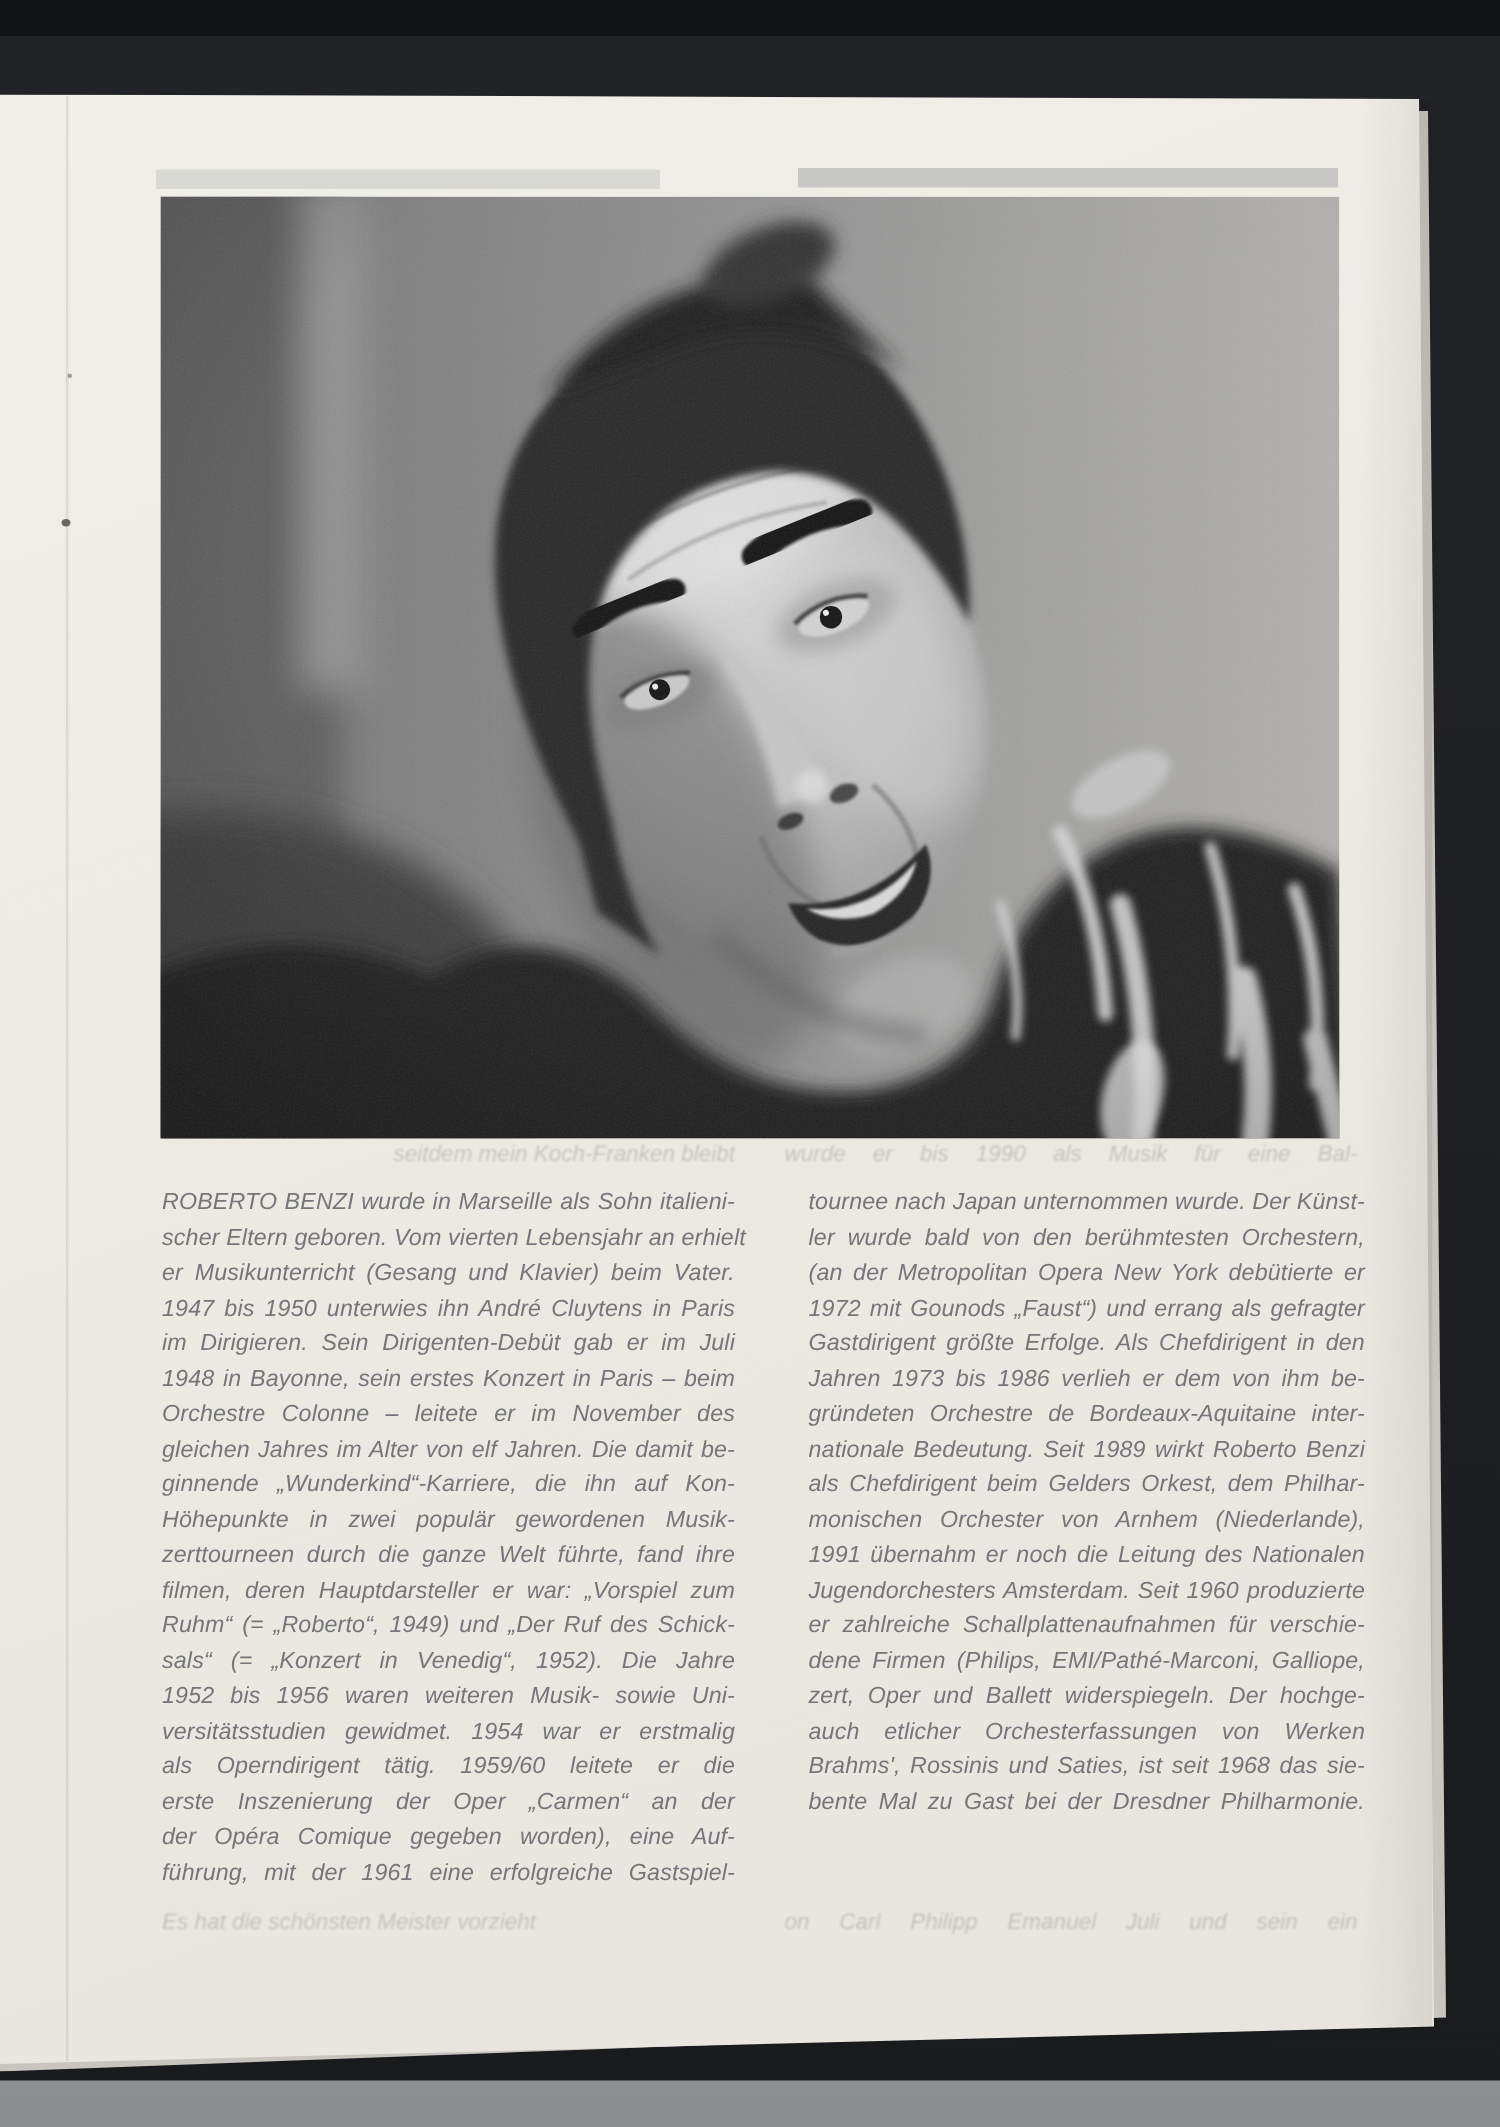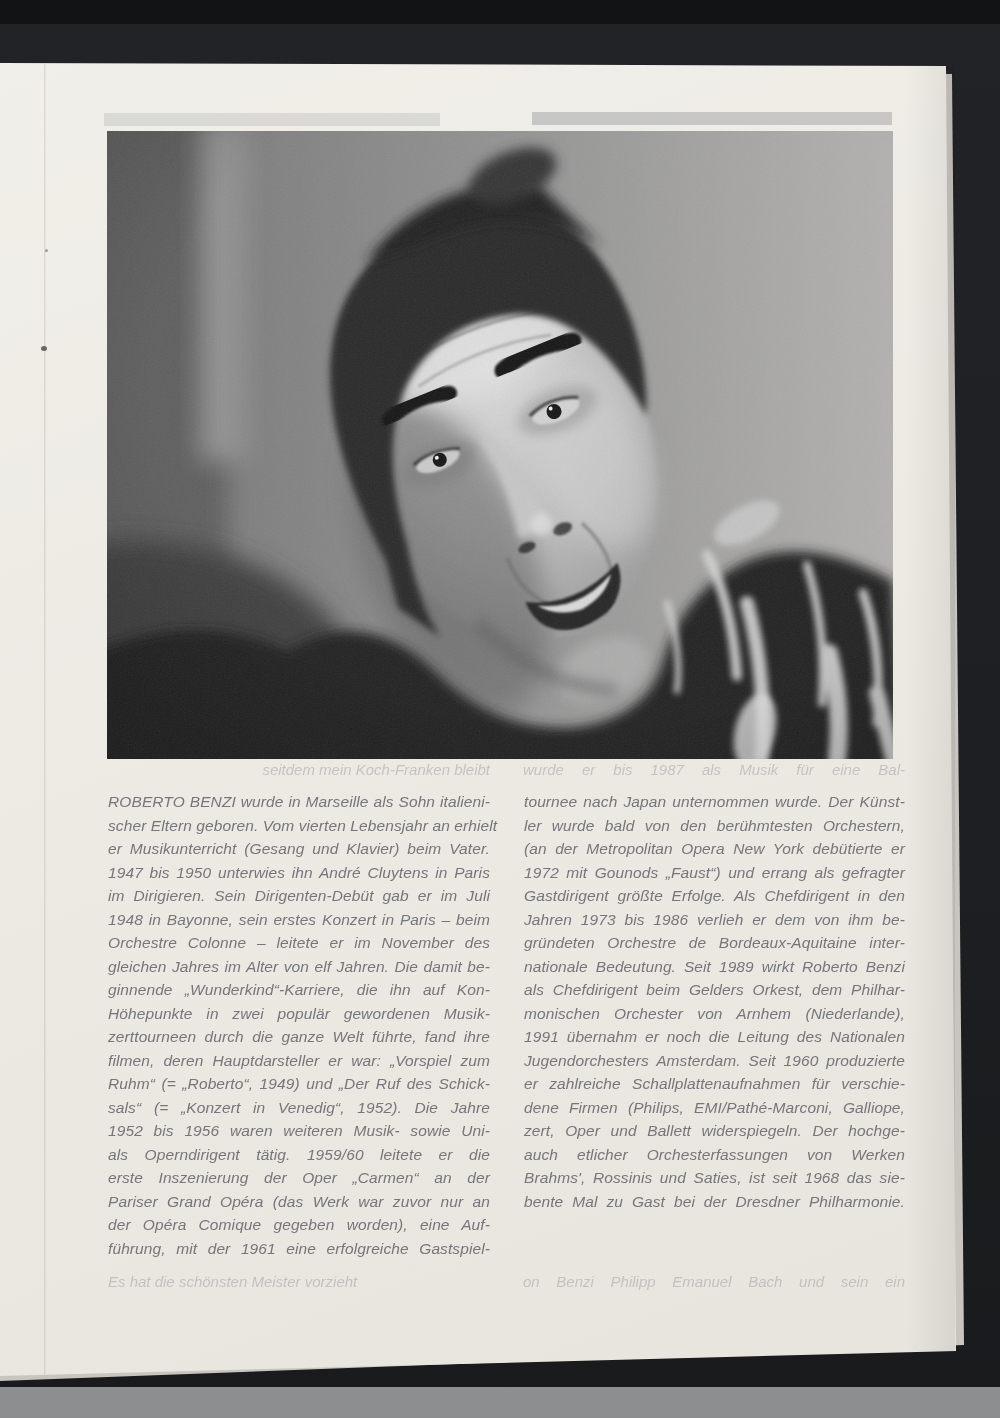--- a/index.html
+++ b/index.html
@@ -31,21 +31,21 @@
   .ghost-row{position:absolute;left:108px;width:797px;height:18px;
       font:italic 15px/18px "Liberation Sans",sans-serif;color:#84868c;
       opacity:.38;filter:blur(.6px);display:flex;justify-content:space-between;}
   .ghost-row.above{top:737px;}
   .ghost-row.below{top:1249px;font-style:italic;}
   .ghost-row .g-left{width:382px;text-align:right;overflow:hidden;white-space:nowrap;}
   .ghost-row.below .g-left{text-align:left;}
   .ghost-row .g-right{width:382px;text-align:justify;text-align-last:justify;
       overflow:hidden;white-space:nowrap;}
   
-  .columns{position:absolute;left:108px;top:766px;width:797px;display:flex;gap:34px;}
+  .columns{position:absolute;left:108px;top:766px;width:797px;display:flex;gap:49px;}
   .text-col{width:382px;font:italic 15.5px/23.5px "Liberation Sans",sans-serif;
       color:#75767a;letter-spacing:.1px;}
   .text-line{text-align:justify;text-align-last:justify;height:23.5px;white-space:nowrap;}
   
   .footer-bar{position:absolute;left:0;top:1363px;width:1000px;height:55px;
       background:linear-gradient(180deg,#8e8f91 0%,#8a8b8d 100%);}
 </style>
 </head>
 <body>
 
@@ -160,43 +160,43 @@
       <ellipse cx="640" cy="392" rx="36" ry="17" fill="#c9c9c9" opacity="0.85" transform="rotate(-28 640 392)" filter="url(#b3)"></ellipse>
       <ellipse cx="648" cy="600" rx="20" ry="38" fill="#dcdcdc" opacity="0.8" transform="rotate(14 648 600)" filter="url(#b3)"></ellipse>
 
       <rect x="0" y="0" width="786" height="628" fill="url(#gVig)"></rect>
       <rect x="0" y="0" width="786" height="628" filter="url(#grain)" opacity="0.10"></rect>
     </svg>
   </div>
 
   <div class="ghost-row above">
     <span class="g-left">seitdem mein Koch-Franken bleibt</span>
-    <span class="g-right">wurde er bis 1987 als Musik für eine Bal-</span>
+    <span class="g-right">wurde er bis 1990 als Musik für eine Bal-</span>
   </div>
 
   <div class="columns">
     <div class="text-col">
         <div class="text-line">ROBERTO BENZI wurde in Marseille als Sohn italieni-</div>
         <div class="text-line">scher Eltern geboren. Vom vierten Lebensjahr an erhielt</div>
         <div class="text-line">er Musikunterricht (Gesang und Klavier) beim Vater.</div>
         <div class="text-line">1947 bis 1950 unterwies ihn André Cluytens in Paris</div>
         <div class="text-line">im Dirigieren. Sein Dirigenten-Debüt gab er im Juli</div>
         <div class="text-line">1948 in Bayonne, sein erstes Konzert in Paris – beim</div>
         <div class="text-line">Orchestre Colonne – leitete er im November des</div>
         <div class="text-line">gleichen Jahres im Alter von elf Jahren. Die damit be-</div>
         <div class="text-line">ginnende „Wunderkind“-Karriere, die ihn auf Kon-</div>
         <div class="text-line">Höhepunkte in zwei populär gewordenen Musik-</div>
         <div class="text-line">zerttourneen durch die ganze Welt führte, fand ihre</div>
         <div class="text-line">filmen, deren Hauptdarsteller er war: „Vorspiel zum</div>
         <div class="text-line">Ruhm“ (= „Roberto“, 1949) und „Der Ruf des Schick-</div>
         <div class="text-line">sals“ (= „Konzert in Venedig“, 1952). Die Jahre</div>
         <div class="text-line">1952 bis 1956 waren weiteren Musik- sowie Uni-</div>
+        <div class="text-line">versitätsstudien gewidmet. 1954 war er erstmalig</div>
         <div class="text-line">als Operndirigent tätig. 1959/60 leitete er die</div>
         <div class="text-line">erste Inszenierung der Oper „Carmen“ an der</div>
-        <div class="text-line">Pariser Grand Opéra (das Werk war zuvor nur an</div>
         <div class="text-line">der Opéra Comique gegeben worden), eine Auf-</div>
         <div class="text-line">führung, mit der 1961 eine erfolgreiche Gastspiel-</div>
       </div>
     <div class="text-col">
         <div class="text-line">tournee nach Japan unternommen wurde. Der Künst-</div>
         <div class="text-line">ler wurde bald von den berühmtesten Orchestern,</div>
         <div class="text-line">(an der Metropolitan Opera New York debütierte er</div>
         <div class="text-line">1972 mit Gounods „Faust“) und errang als gefragter</div>
         <div class="text-line">Gastdirigent größte Erfolge. Als Chefdirigent in den</div>
         <div class="text-line">Jahren 1973 bis 1986 verlieh er dem von ihm be-</div>
@@ -210,21 +210,21 @@
         <div class="text-line">dene Firmen (Philips, EMI/Pathé-Marconi, Galliope,</div>
         <div class="text-line">zert, Oper und Ballett widerspiegeln. Der hochge-</div>
         <div class="text-line">auch etlicher Orchesterfassungen von Werken</div>
         <div class="text-line">Brahms', Rossinis und Saties, ist seit 1968 das sie-</div>
         <div class="text-line">bente Mal zu Gast bei der Dresdner Philharmonie.</div>
       </div>
   </div>
 
   <div class="ghost-row below">
     <span class="g-left">Es hat die schönsten Meister vorzieht</span>
-    <span class="g-right">on Benzi Philipp Emanuel Bach und sein ein</span>
+    <span class="g-right">on Carl Philipp Emanuel Juli und sein ein</span>
   </div>
 
   <div class="footer-bar">
 
     
 
     
 
   </div>
 </div>

